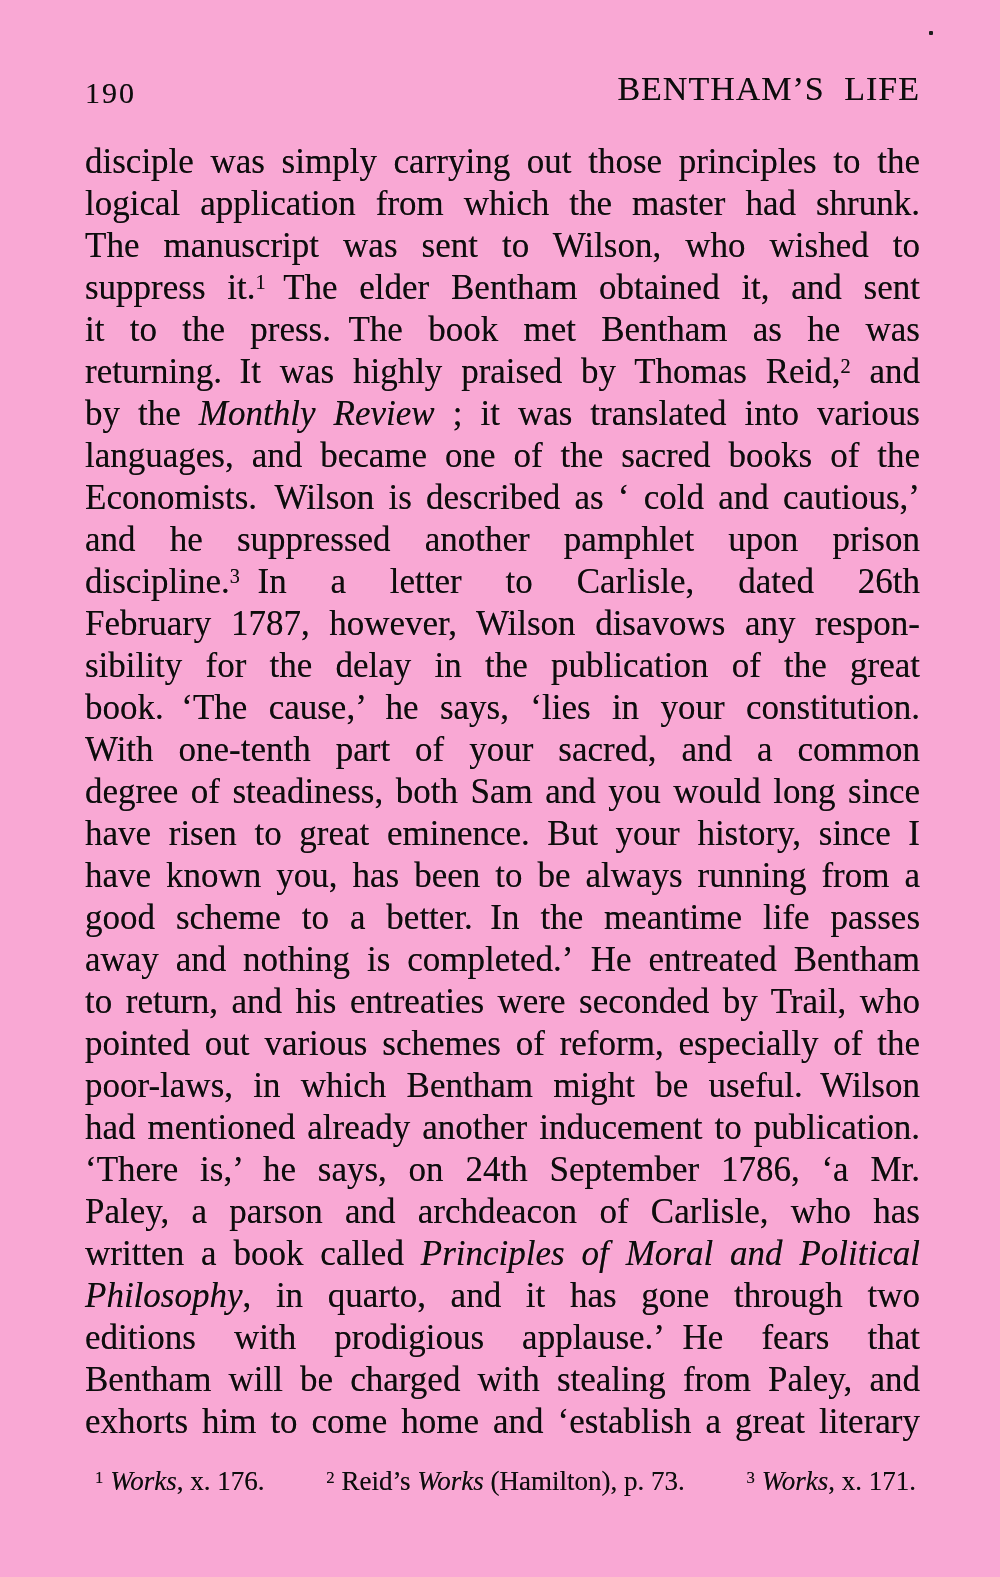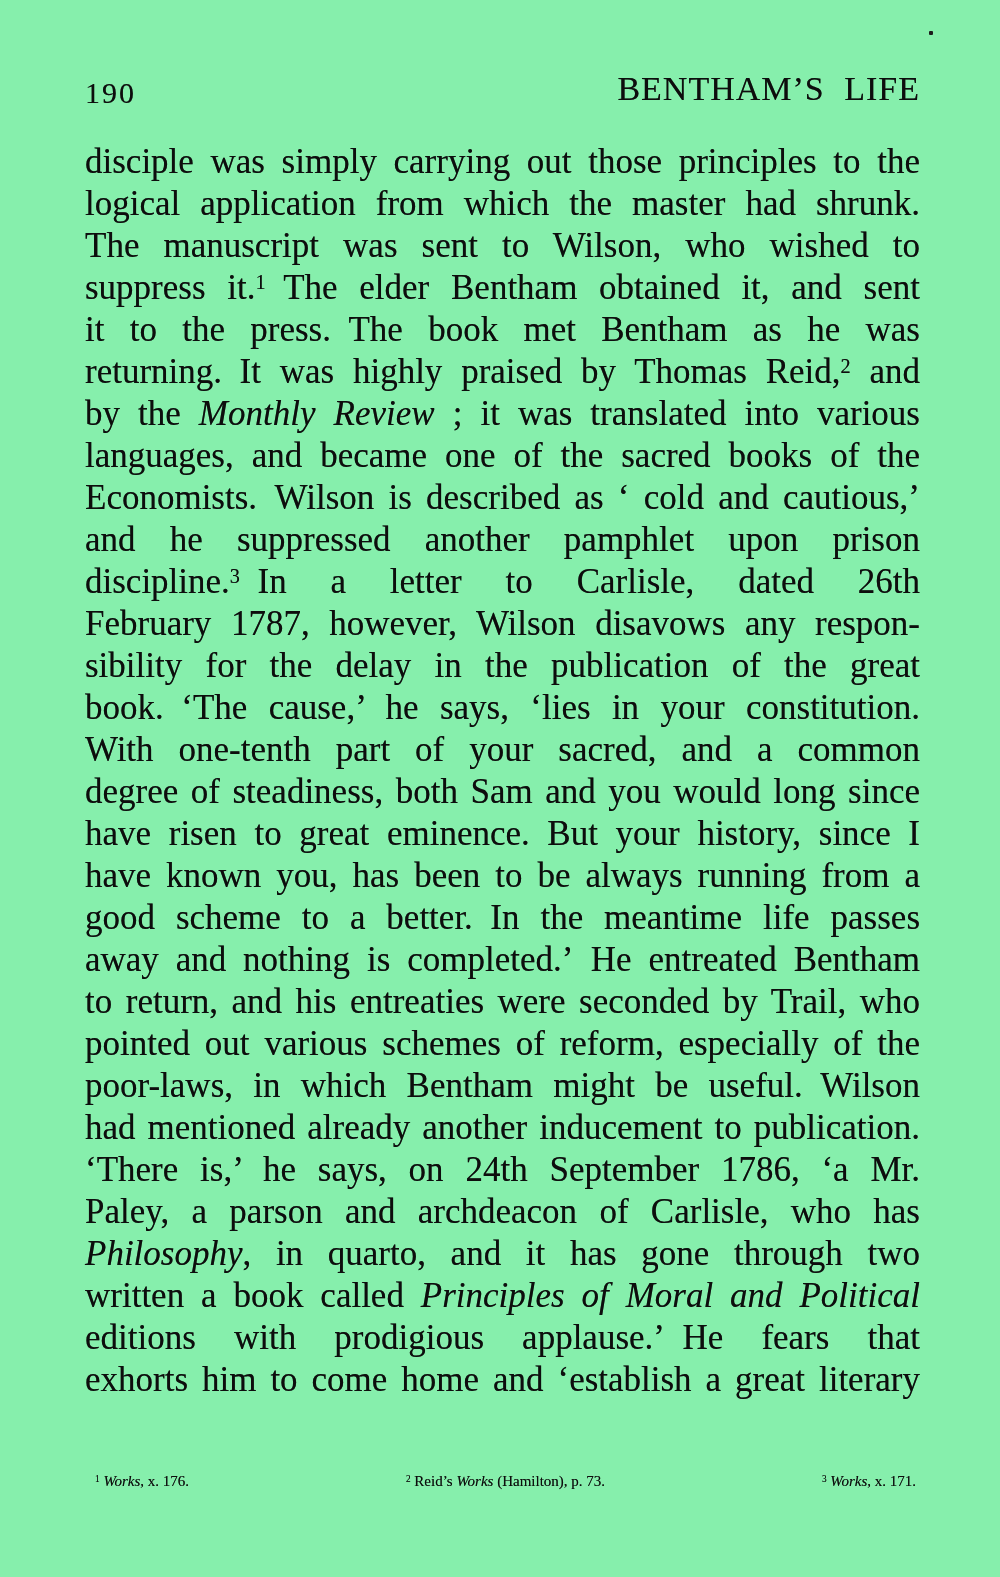--- a/index.html
+++ b/index.html
@@ -6,21 +6,21 @@
   body {
     width: 1000px; height: 1577px;
     background: #ffffff;
     font-family: "Liberation Serif", "DejaVu Serif", serif;
     color: #0d0d0d;
     position: relative;
     overflow: hidden;
   }
   .page {
     position: absolute; inset: 0;
-    background: #86efac;
+    background: #f9a8d4;
     text-shadow: 0 0 0.5px rgba(10,10,10,0.55);
   }
   .header-row {
     position: absolute; left: 85px; top: 70px; width: 835px; height: 40px;
   }
   .page-number {
     position: absolute; left: 0; top: 6px;
     font-size: 30px; letter-spacing: 2px;
   }
   .running-header {
@@ -46,21 +46,21 @@
     position: relative;
     top: -0.48em;
     line-height: 0;
   }
   .it { font-style: italic; }
   .footnotes {
     position: absolute; left: 85px; top: 1466px; width: 835px;
     box-sizing: border-box;
     padding: 0 4px 0 10px;
     display: flex; justify-content: space-between; align-items: baseline;
-    font-size: 15px; line-height: 30px;
+    font-size: 27px; line-height: 30px;
     white-space: nowrap;
   }
   .footnote .sup { font-size: 0.62em; top: -0.42em; }
   .speck {
     position: absolute; left: 929px; top: 31px;
     width: 4px; height: 4px;
     background: #1c1c1c; border-radius: 1px;
   }
 </style>
 </head>
@@ -95,23 +95,24 @@
       <div class="body-line"><span>have risen to great eminence. But your history, since I</span></div>
       <div class="body-line"><span>have known you, has been to be always running from a</span></div>
       <div class="body-line"><span>good scheme to a better. In the meantime life passes</span></div>
       <div class="body-line"><span>away and nothing is completed.’ He entreated Bentham</span></div>
       <div class="body-line"><span>to return, and his entreaties were seconded by Trail, who</span></div>
       <div class="body-line"><span>pointed out various schemes of reform, especially of the</span></div>
       <div class="body-line"><span>poor-laws, in which Bentham might be useful. Wilson</span></div>
       <div class="body-line"><span>had mentioned already another inducement to publication.</span></div>
       <div class="body-line"><span>‘There is,’ he says, on 24th September 1786, ‘a Mr.</span></div>
       <div class="body-line"><span>Paley, a parson and archdeacon of Carlisle, who has</span></div>
+      <div class="body-line"><span>written a book called </span><span class="it">Principles of Moral and Political</span></div>
       <div class="body-line"><span class="it">Philosophy</span><span>, in quarto, and it has gone through two</span></div>
-      <div class="body-line"><span>written a book called </span><span class="it">Principles of Moral and Political</span></div>
       <div class="body-line"><span>editions with prodigious applause.’ He fears that</span></div>
+      <div class="body-line"><span>Bentham will be charged with stealing from Paley, and</span></div>
       <div class="body-line"><span>exhorts him to come home and ‘establish a great literary</span></div>
     </div>
 
   <div class="footnotes">
       <span class="footnote"><span class="sup">1</span><span> </span><span class="it">Works</span><span>, x. 176.</span></span>
       <span class="footnote"><span class="sup">2</span><span> Reid’s </span><span class="it">Works</span><span> (Hamilton), p. 73.</span></span>
       <span class="footnote"><span class="sup">3</span><span> </span><span class="it">Works</span><span>, x. 171.</span></span>
     </div>
 
 </div>

